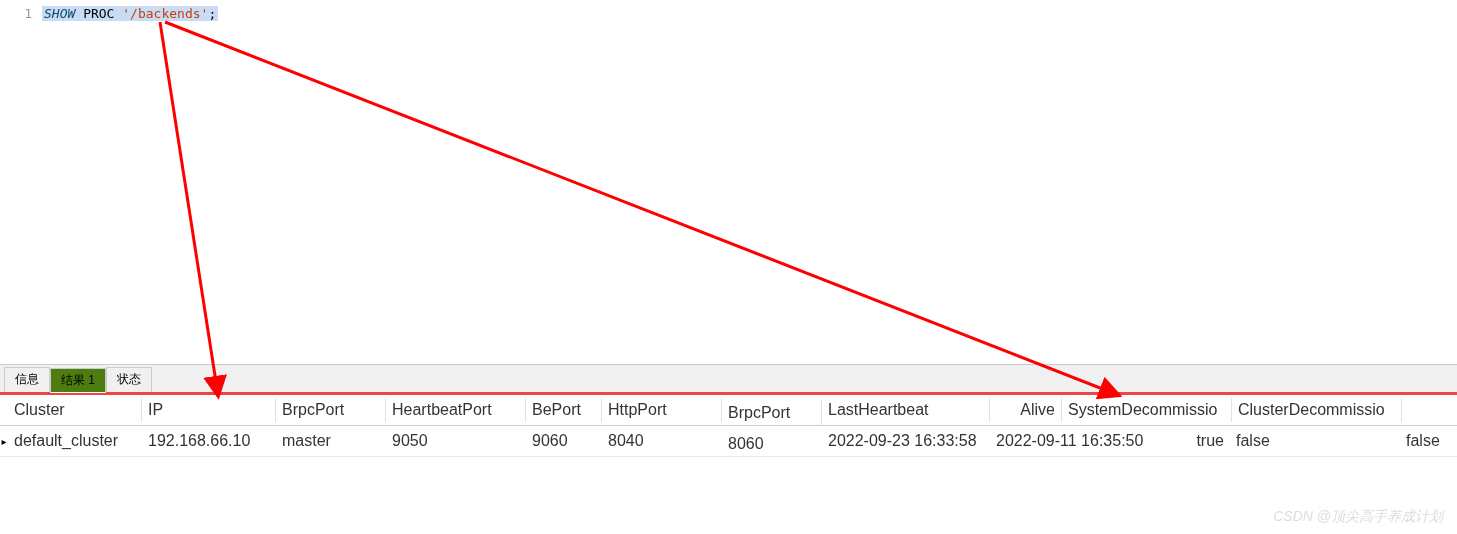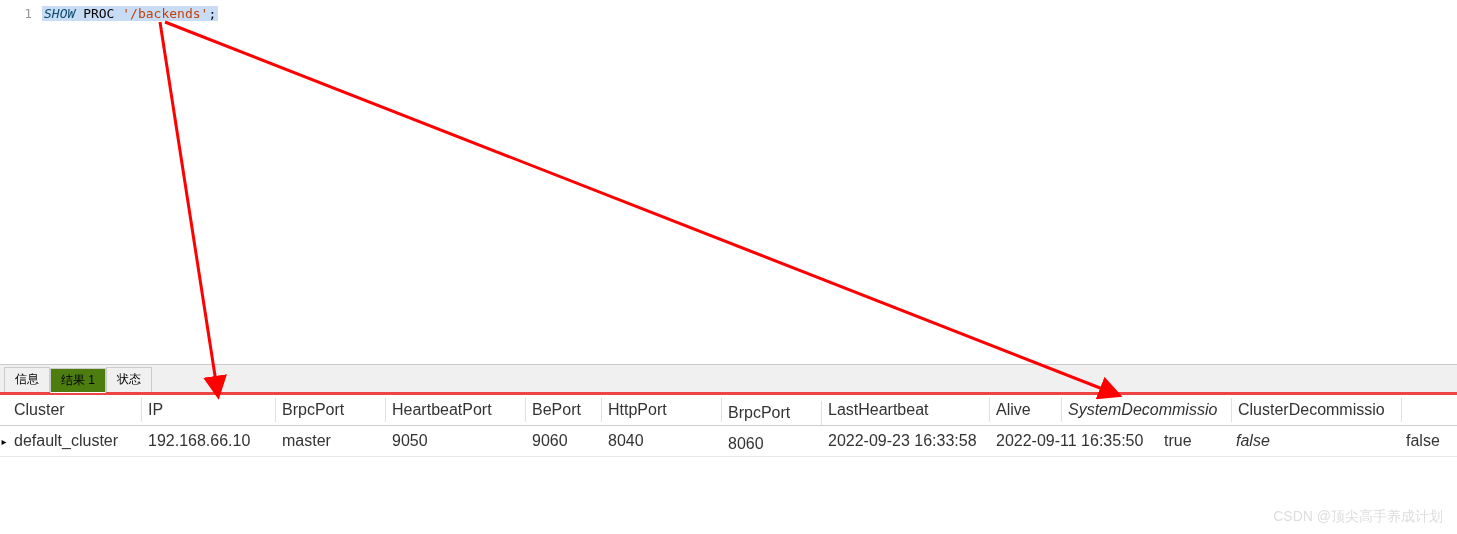--- a/index.html
+++ b/index.html
@@ -101,37 +101,38 @@
     }
     .c-cluster   { flex: 0 0 134px; }
     .c-ip        { flex: 0 0 134px; }
     .c-hostname  { flex: 0 0 110px; }
     .c-hbport    { flex: 0 0 140px; }
     .c-beport    { flex: 0 0 76px; }
     .c-httpport  { flex: 0 0 120px; }
     .c-brpcport  { flex: 0 0 100px; margin-top: 6px; }
     .c-laststart { flex: 0 0 168px; }
     .c-lasthb    { flex: 0 0 168px; }
-    .c-alive     { flex: 0 0 72px; }
-    .c-sysdecom  { flex: 0 0 170px; font-style: italic; }
+    .c-alive     { flex: 0 0 72px; text-align: right; }
+    .c-sysdecom  { flex: 0 0 170px; }
     .c-clsdecom  { flex: 0 0 170px; }
     .annotation-overlay {
       position: absolute;
       top: 0; left: 0;
       width: 1457px;
       height: 534px;
       pointer-events: none;
     }
     .watermark {
       position: absolute;
       bottom: 8px;
       right: 14px;
       color: #ddd;
       font-size: 14px;
       font-family: Arial, sans-serif;
+      font-style: italic;
     }
   </style>
 </head>
 <body>
 
 <div class="editor-area">
   <div class="editor-line">
     <div class="line-gutter">1</div>
     <div class="line-content"><span class="kw-show">SHOW</span><span class="kw-proc"> PROC </span><span class="kw-str">'/backends'</span><span class="kw-semi">;</span></div>
   </div>

